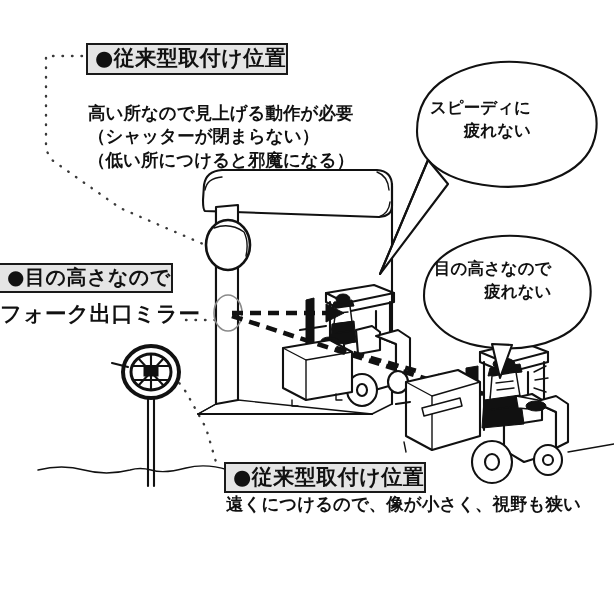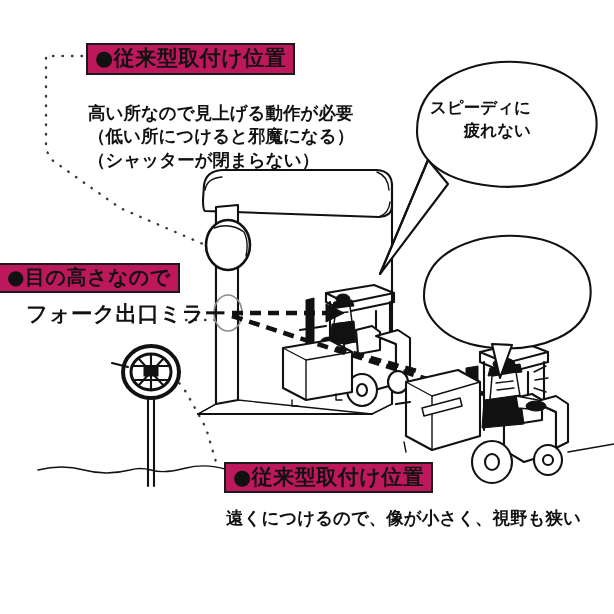--- a/index.html
+++ b/index.html
@@ -13,25 +13,25 @@
     height:614px;
     background:#ffffff;
     overflow:hidden;
   }
   #art{position:absolute;left:0;top:0;width:614px;height:614px;}
 
   
   .label-box{
     position:absolute;
     border:2px solid #1a1a1a;
-    background:#be185d;
+    background:#e5e5e5;
     box-sizing:border-box;
     display:flex;
     align-items:center;
-    padding:1px 7px 3px 7px;
+    padding:1px 0 3px 7px;
     font-weight:bold;
     color:#111111;
     letter-spacing:0.5px;
     white-space:nowrap;
   }
   .body-text{
     position:absolute;
     color:#111111;
     font-weight:bold;
     white-space:nowrap;
@@ -46,25 +46,25 @@
     letter-spacing:0.5px;
   }
 
   
   #box-top{left:86px; top:43px; height:32px; font-size:21px;}
   #text-top{left:88px; top:83px; font-size:17.5px;}
   #text-top div{margin-bottom:1px;}
 
   
   #box-left{left:-2px; top:263px; height:30px; font-size:20px;}
-  #title-left{left:0px; top:299px; font-size:21.5px;margin-left:26px;}
+  #title-left{left:0px; top:299px; font-size:21.5px;}
 
   
   #box-bottom{left:224px; top:462px; height:31px; font-size:21px;}
-  #text-bottom{left:226px; top:488px; font-size:17.5px;text-align:center;}
+  #text-bottom{left:226px; top:474px; font-size:17.5px;text-align:center;}
 
   
   .bubble-text{
     position:absolute;
     color:#111111;
     font-weight:bold;
     font-size:16.5px;
     line-height:1.38;
     white-space:nowrap;
     text-align:right;
@@ -282,34 +282,38 @@
         Q424,313 424,296 Z"></path>
       <path class="fillw" d="M492,344 L500,378 L512,345 Z"></path>
     </g>
   </svg>
 
   <div class="label-box" id="box-top">
     <span>●従来型取付け位置</span>
   </div>
   <div class="body-text" id="text-top">
     <div>高い所なので見上げる動作が必要</div>
+    <div>（シャッターが閉まらない）</div>
     <div>（低い所につけると邪魔になる）</div>
-    <div>（シャッターが閉まらない）</div>
   </div>
 
   <div class="label-box" id="box-left">
     <span>●目の高さなので</span>
   </div>
   <div class="plain-title" id="title-left">フォーク出口ミラー</div>
 
   <div class="label-box" id="box-bottom">
     <span>●従来型取付け位置</span>
   </div>
   <div class="body-text" id="text-bottom">
     <div>遠くにつけるので、像が小さく、視野も狭い</div>
   </div>
 
   <div class="bubble-text" id="bubble1-text">
     <div>スピーディに</div>
     <div>疲れない</div>
   </div>
+  <div class="bubble-text" id="bubble2-text">
+    <div>目の高さなので</div>
+    <div>疲れない</div>
+  </div>
 
 </div>
 
 </body></html>

